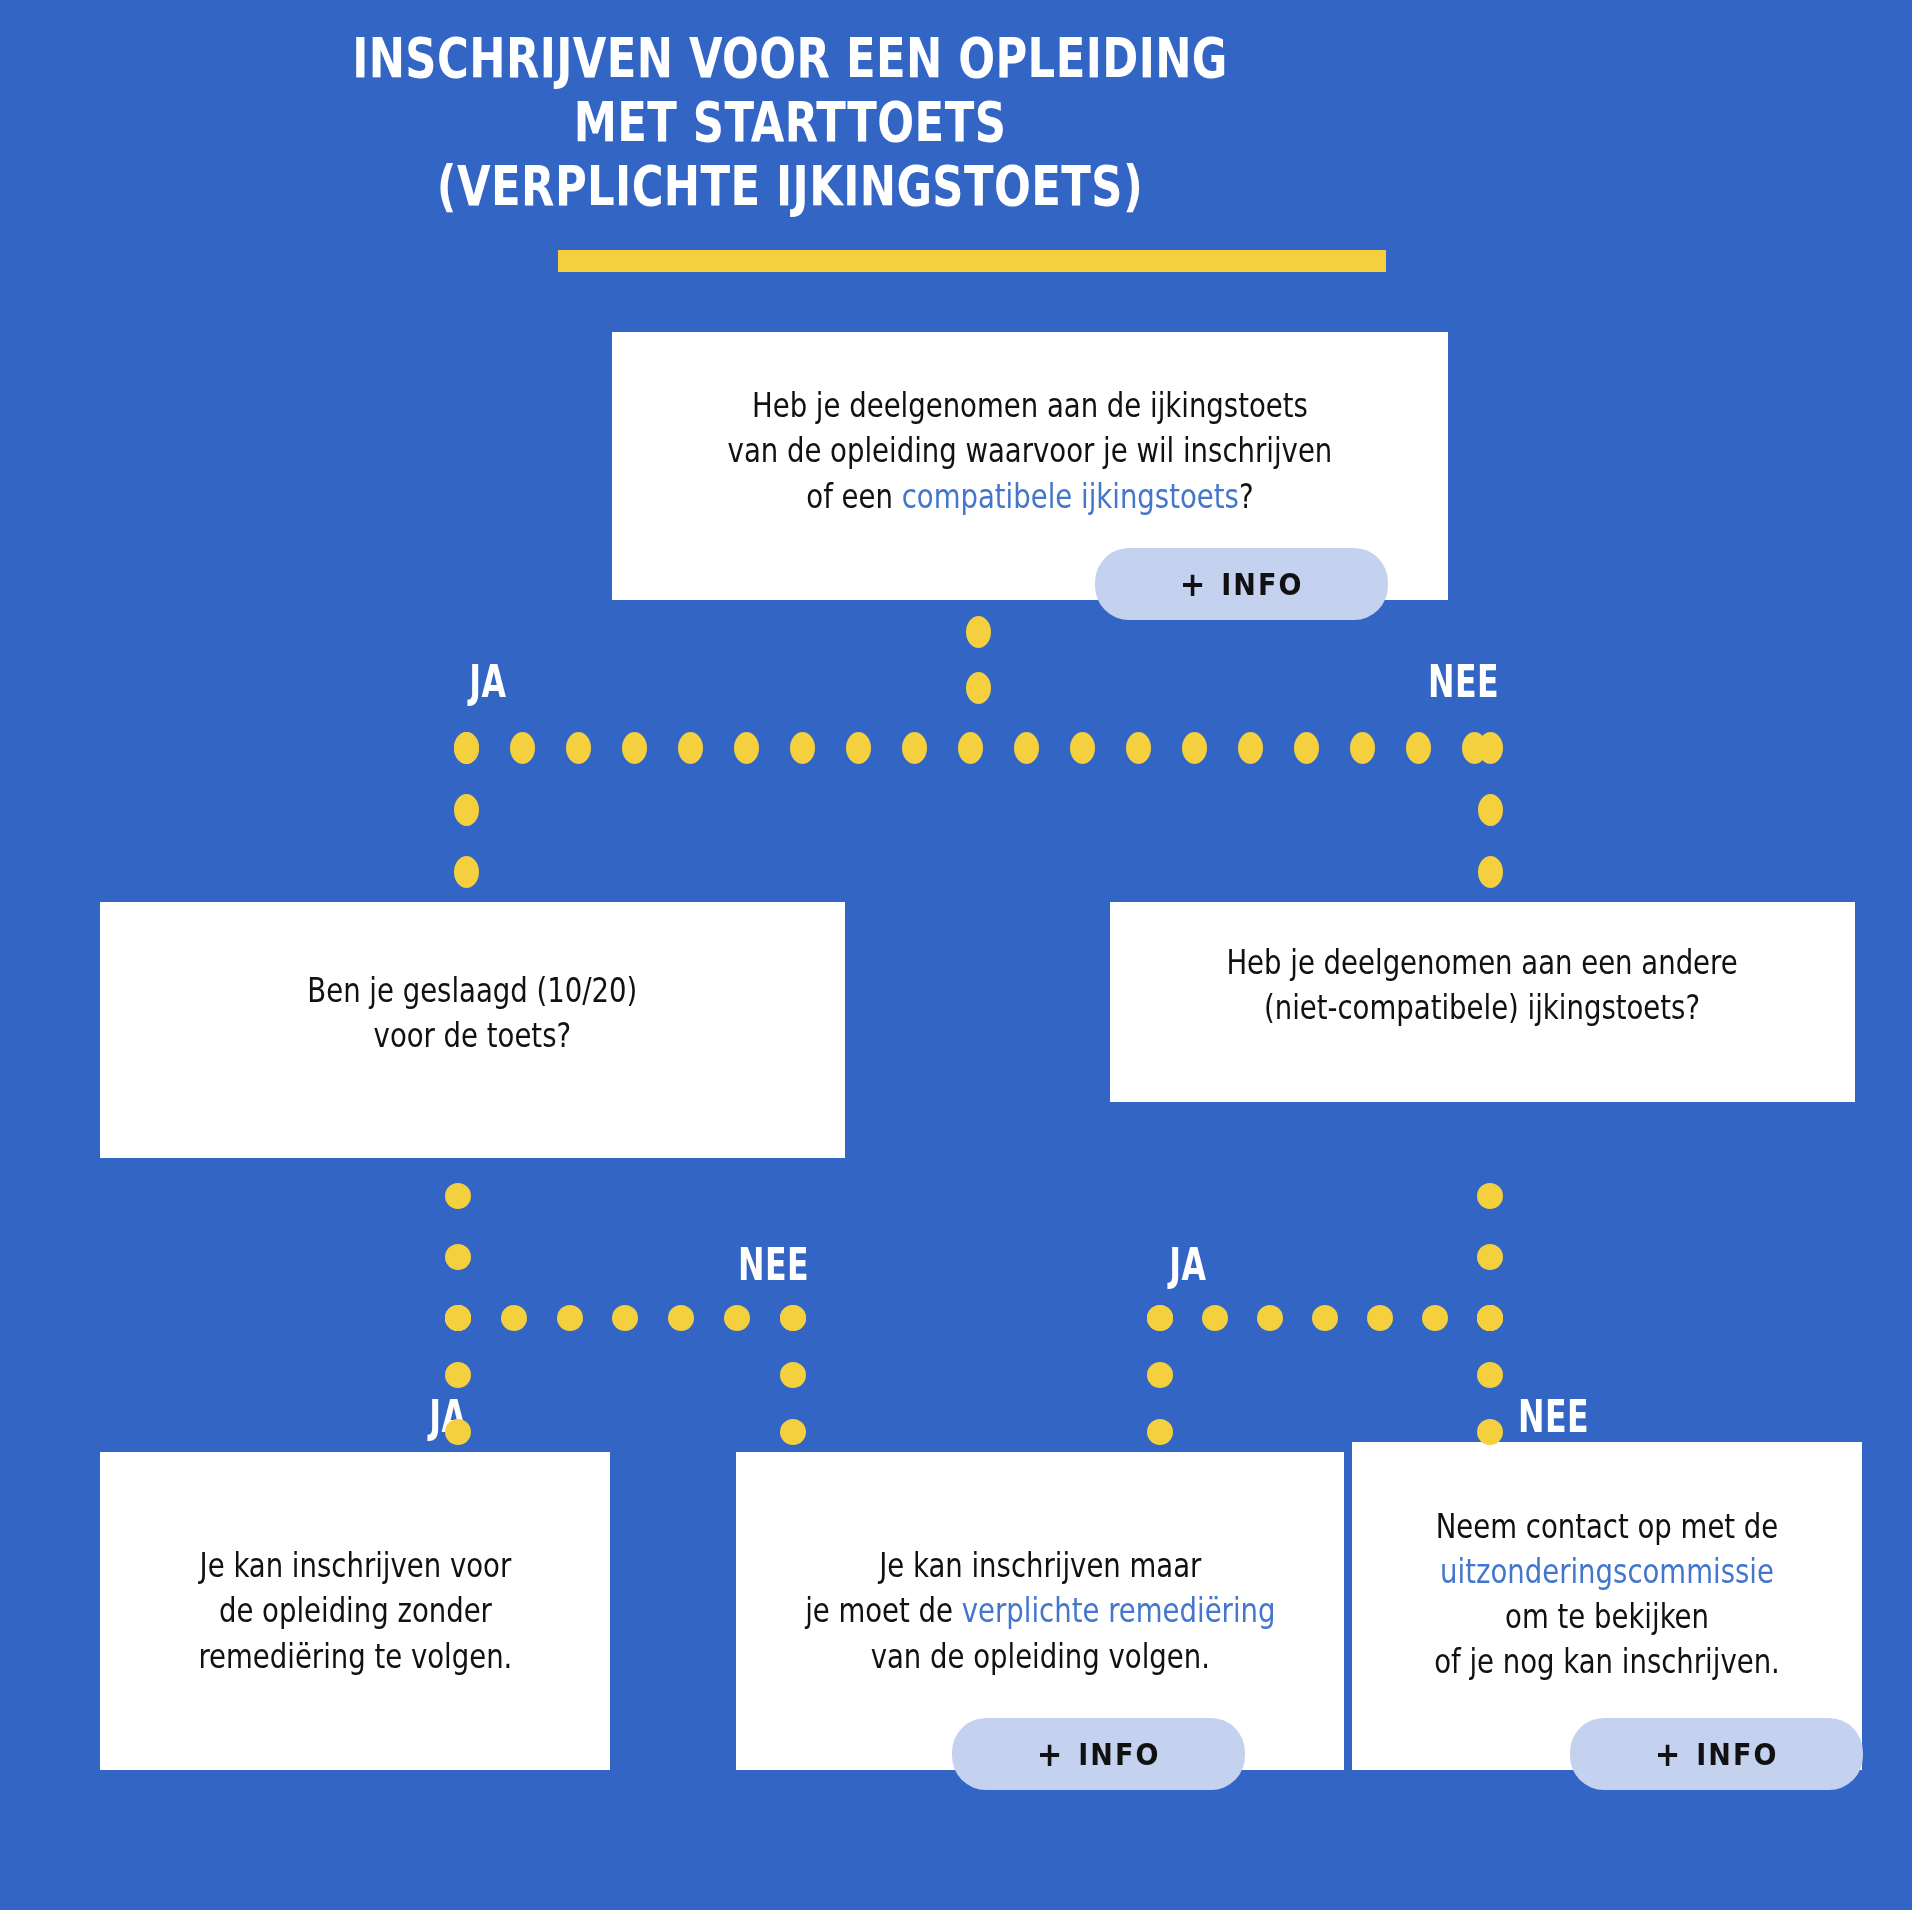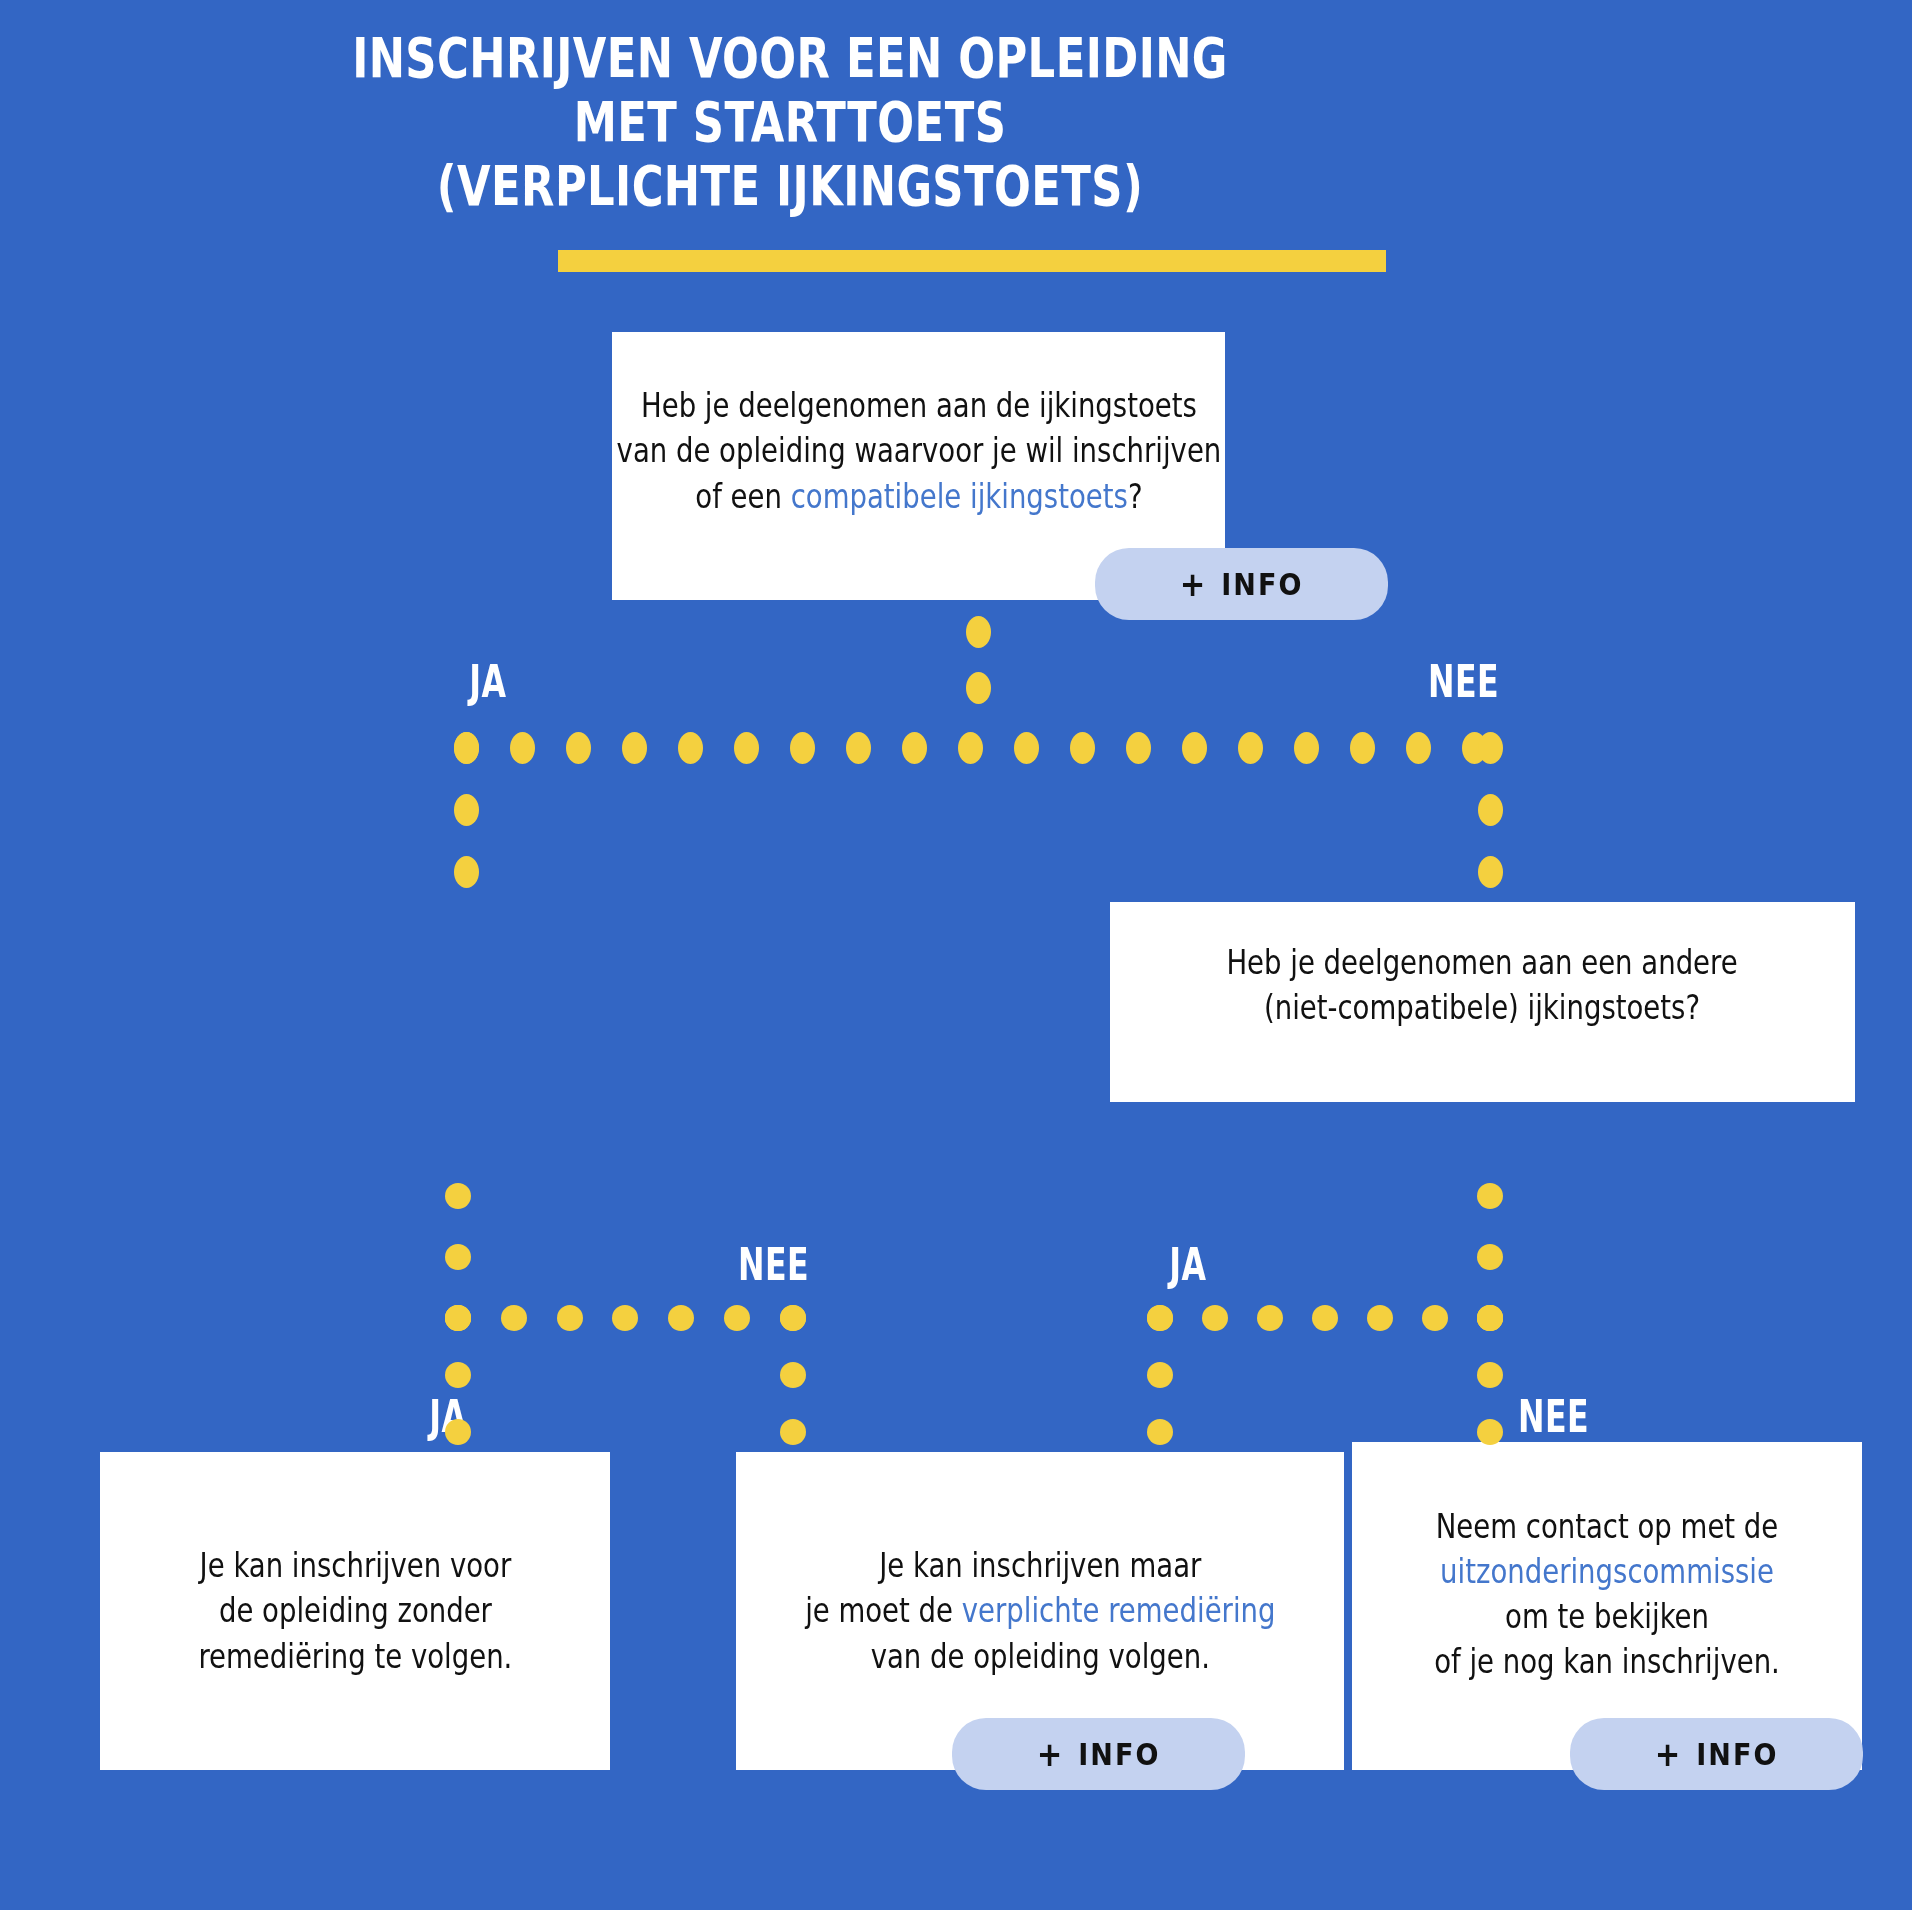--- a/index.html
+++ b/index.html
@@ -36,21 +36,21 @@
   }
   .box .txt{
     text-align:center;color:#111111;
     font-family:"DejaVu Sans Condensed","Liberation Sans Narrow","Liberation Sans",sans-serif;
     font-size:34px;line-height:1.33;
     transform:scaleX(0.9);transform-origin:50% 50%;
     white-space:nowrap;
   }
   .box .txt .lk{color:#4477cc;}
 
-  #box-q1{left:612px;top:332px;width:613px;height:268px;}
+  #box-q1{left:612px;top:332px;width:836px;height:268px;}
   #box-q1 .txt{padding-bottom:30px;}
 
   #box-q2{left:100px;top:902px;width:745px;height:256px;}
   #box-q2 .txt{padding-bottom:34px;}
 
   #box-q3{left:1110px;top:902px;width:745px;height:200px;}
   #box-q3 .txt{padding-bottom:34px;}
 
   #box-r1{left:100px;top:1452px;width:510px;height:318px;}
   #box-r2{left:736px;top:1452px;width:608px;height:318px;}
@@ -113,20 +113,26 @@
       <div>van de opleiding waarvoor je wil inschrijven</div>
       <div><span>of een </span><span class="lk">compatibele ijkingstoets</span><span>?</span></div>
     </div>
   </div>
 
   <div class="pill" id="pill-1">
     <span class="plus">+</span>
     <span>INFO</span>
   </div>
 
+  <div class="box" id="box-q2">
+    <div class="txt">
+      <div>Ben je geslaagd (10/20)</div>
+      <div>voor de toets?</div>
+    </div>
+  </div>
 
   <div class="box" id="box-q3">
     <div class="txt">
       <div>Heb je deelgenomen aan een andere</div>
       <div>(niet-compatibele) ijkingstoets?</div>
     </div>
   </div>
 
   <div class="box" id="box-r1">
     <div class="txt">

